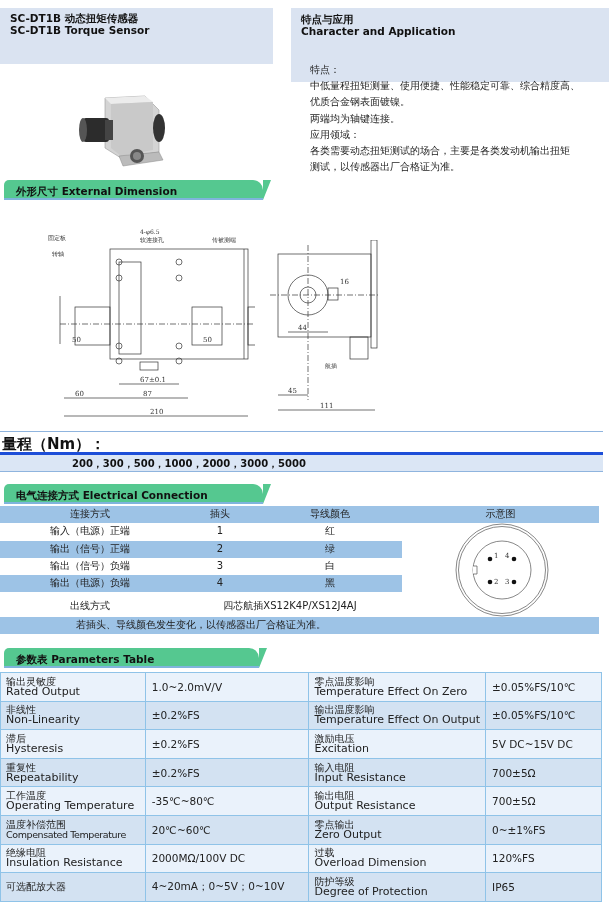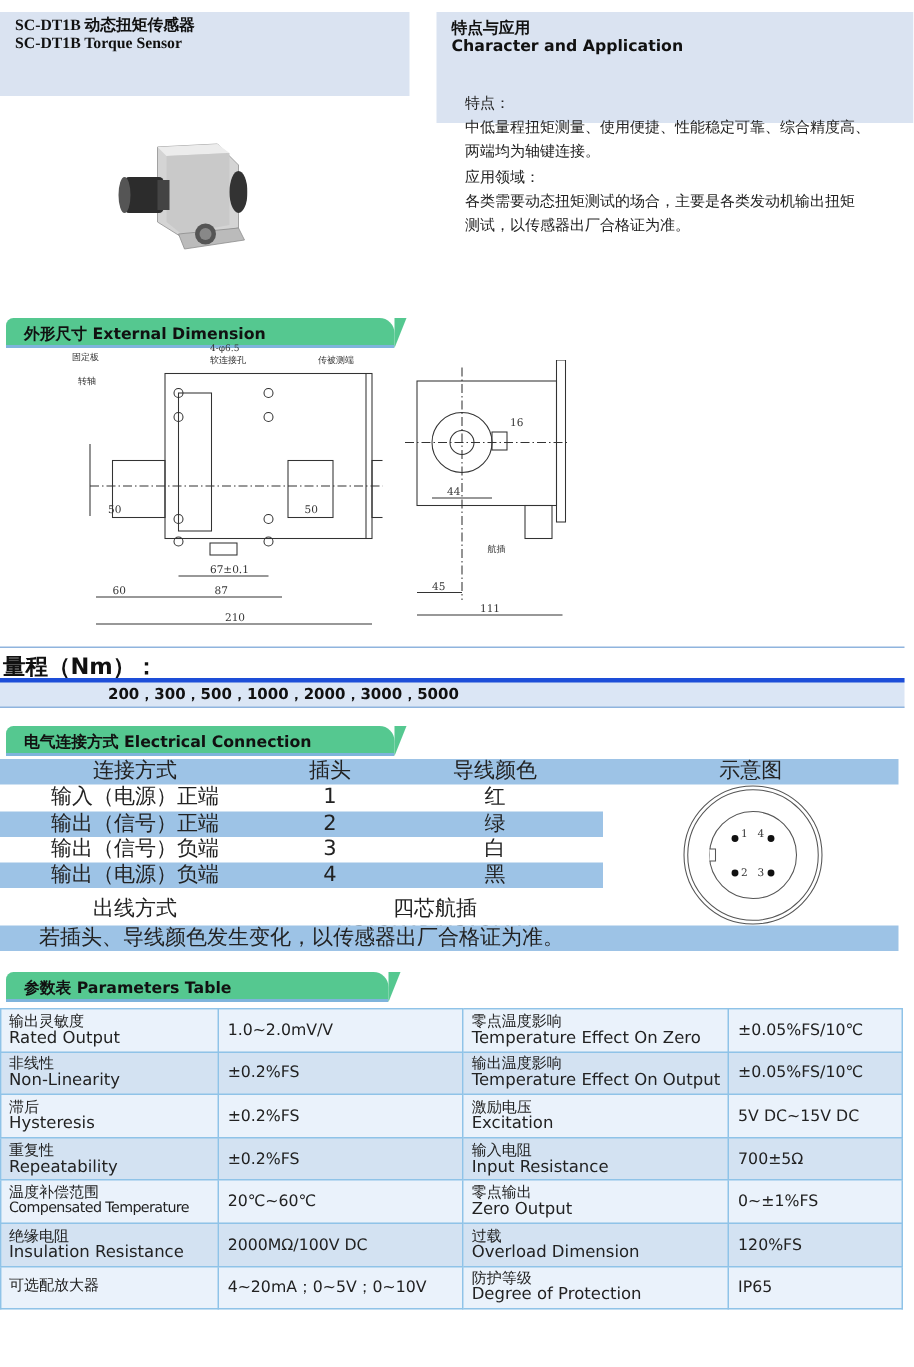--- a/index.html
+++ b/index.html
@@ -11,51 +11,52 @@
   .hdr-title { font-weight: bold; font-size: 10.5px; line-height: 12px; color: #111; }
 
   .features { font-size: 10px; line-height: 16.2px; color: #222; }
 
   .green-tab { background: #55c890; border-radius: 5px 10px 0 0; height: 20px; font-weight: bold; font-size: 10.5px; line-height: 22px; padding-left: 12px; color: #111; border-bottom: 2px solid #7fb4dc; }
   .green-tab::after { content: ""; position: absolute; right: -8px; top: 0; width: 0; height: 0; border-left: 8px solid #55c890; border-bottom: 20px solid transparent; }
 
   .range-line { border-top: 1px solid #8fb4de; }
   .range-row { background: #dbe6f5; border-top: 3px solid #1d4ed8; border-bottom: 1px solid #8fb4de; font-weight: bold; font-size: 10px; line-height: 18px; padding-left: 72px; }
 
-  .conn-row { height: 16.5px; line-height: 16.5px; font-size: 14px; color: #222; }
+  .conn-row { height: 16.5px; line-height: 16.5px; font-size: 10px; color: #222; }
   .conn-row.blue { background: #9dc3e6; }
   .conn-cell { position: absolute; text-align: center; }
 
   .ptable { position: absolute; left: 0; top: 672px; width: 602px; border-collapse: collapse; }
   .ptable td { border: 1px solid #8fc3e8; height: 28.6px; font-size: 10.5px; vertical-align: middle; padding-left: 5px; color: #222; }
   .ptable tr:nth-child(odd) td { background: #eaf2fb; }
   .ptable tr:nth-child(even) td { background: #d3e2f2; }
   .pname { line-height: 10px; }
   .pname .zh { font-size: 10px; display: block; }
   .pname .en { font-size: 11px; display: block; }
   .pval { font-size: 10.5px; padding-left: 6px !important; }
 
   svg text { font-family: "DejaVu Serif", serif; }
 </style>
 </head>
 <body>
 
-<div class="abs hdr-box" style="left:0;top:8px;width:273px;height:56px;padding:4px 0 0 10px;font-family:Liberation Serif, serif;">
+<div class="abs hdr-box" style="left:0;top:8px;width:273px;height:56px;padding:4px 0 0 10px;">
   <div class="hdr-title">SC-DT1B  动态扭矩传感器</div>
   <div class="hdr-title">SC-DT1B  Torque Sensor</div>
 </div>
 
 <div class="abs hdr-box" style="left:291px;top:8px;width:318px;height:74px;padding:5px 0 0 10px;">
   <div class="hdr-title">特点与应用</div>
   <div class="hdr-title">Character and Application</div>
 </div>
 
 <div class="abs features" style="left:310px;top:62px;width:299px;">
   <div>特点：</div>
   <div>中低量程扭矩测量、使用便捷、性能稳定可靠、综合精度高、</div>
+  <div>优质合金钢表面镀镍。</div>
   <div>两端均为轴键连接。</div>
   <div>应用领域：</div>
   <div>各类需要动态扭矩测试的场合，主要是各类发动机输出扭矩</div>
   <div>测试，以传感器出厂合格证为准。</div>
 </div>
 
 <div class="abs" style="left:75px;top:90px;width:90px;height:85px;">
   <svg width="90" height="85" viewBox="0 0 90 85">
     <polygon points="30,8 70,6 84,20 84,62 46,68 30,58" fill="#d4d4d4" stroke="#999" stroke-width="0.6"></polygon>
     <polygon points="30,8 70,6 78,12 36,14" fill="#ececec"></polygon>
@@ -63,21 +64,21 @@
     <ellipse cx="84" cy="38" rx="6" ry="14" fill="#333"></ellipse>
     <rect x="8" y="28" width="26" height="24" rx="3" fill="#2c2c2c"></rect>
     <ellipse cx="8" cy="40" rx="4" ry="12" fill="#555"></ellipse>
     <rect x="30" y="30" width="8" height="20" fill="#444"></rect>
     <polygon points="44,66 84,62 88,70 48,76" fill="#bbb" stroke="#888" stroke-width="0.5"></polygon>
     <circle cx="62" cy="66" r="7" fill="#555"></circle>
     <circle cx="62" cy="66" r="4" fill="#888"></circle>
   </svg>
 </div>
 
-<div class="abs green-tab" style="left:4px;top:212px;width:259px;">
+<div class="abs green-tab" style="left:4px;top:180px;width:259px;">
   <span>外形尺寸 External Dimension</span>
 </div>
 
 <div class="abs" style="left:40px;top:226px;width:215px;height:196px;">
   <svg width="215" height="196" viewBox="0 0 215 196" fill="none" stroke="#333" stroke-width="0.7">
     <rect x="70" y="23" width="138" height="110"></rect>
     <rect x="79" y="36" width="22" height="92"></rect>
     <rect x="35" y="81" width="35" height="38"></rect>
     <rect x="208" y="81" width="10" height="38"></rect>
     <rect x="152" y="81" width="30" height="38"></rect>
@@ -250,20 +251,32 @@
         </td>
       <td class="pval">±0.2%FS</td>
       <td class="pname">
           <span class="zh">输入电阻</span>
           <span class="en">Input Resistance</span>
         </td>
       <td class="pval">700±5Ω</td>
     </tr>
     <tr>
       <td class="pname">
+          <span class="zh">工作温度</span>
+          <span class="en">Operating Temperature</span>
+        </td>
+      <td class="pval">-35℃~80℃</td>
+      <td class="pname">
+          <span class="zh">输出电阻</span>
+          <span class="en">Output Resistance</span>
+        </td>
+      <td class="pval">700±5Ω</td>
+    </tr>
+    <tr>
+      <td class="pname">
           <span class="zh">温度补偿范围</span>
           <span class="en" style="font-size:9.5px;letter-spacing:-0.4px;">Compensated Temperature</span>
         </td>
       <td class="pval">20℃~60℃</td>
       <td class="pname">
           <span class="zh">零点输出</span>
           <span class="en">Zero Output</span>
         </td>
       <td class="pval">0~±1%FS</td>
     </tr>

